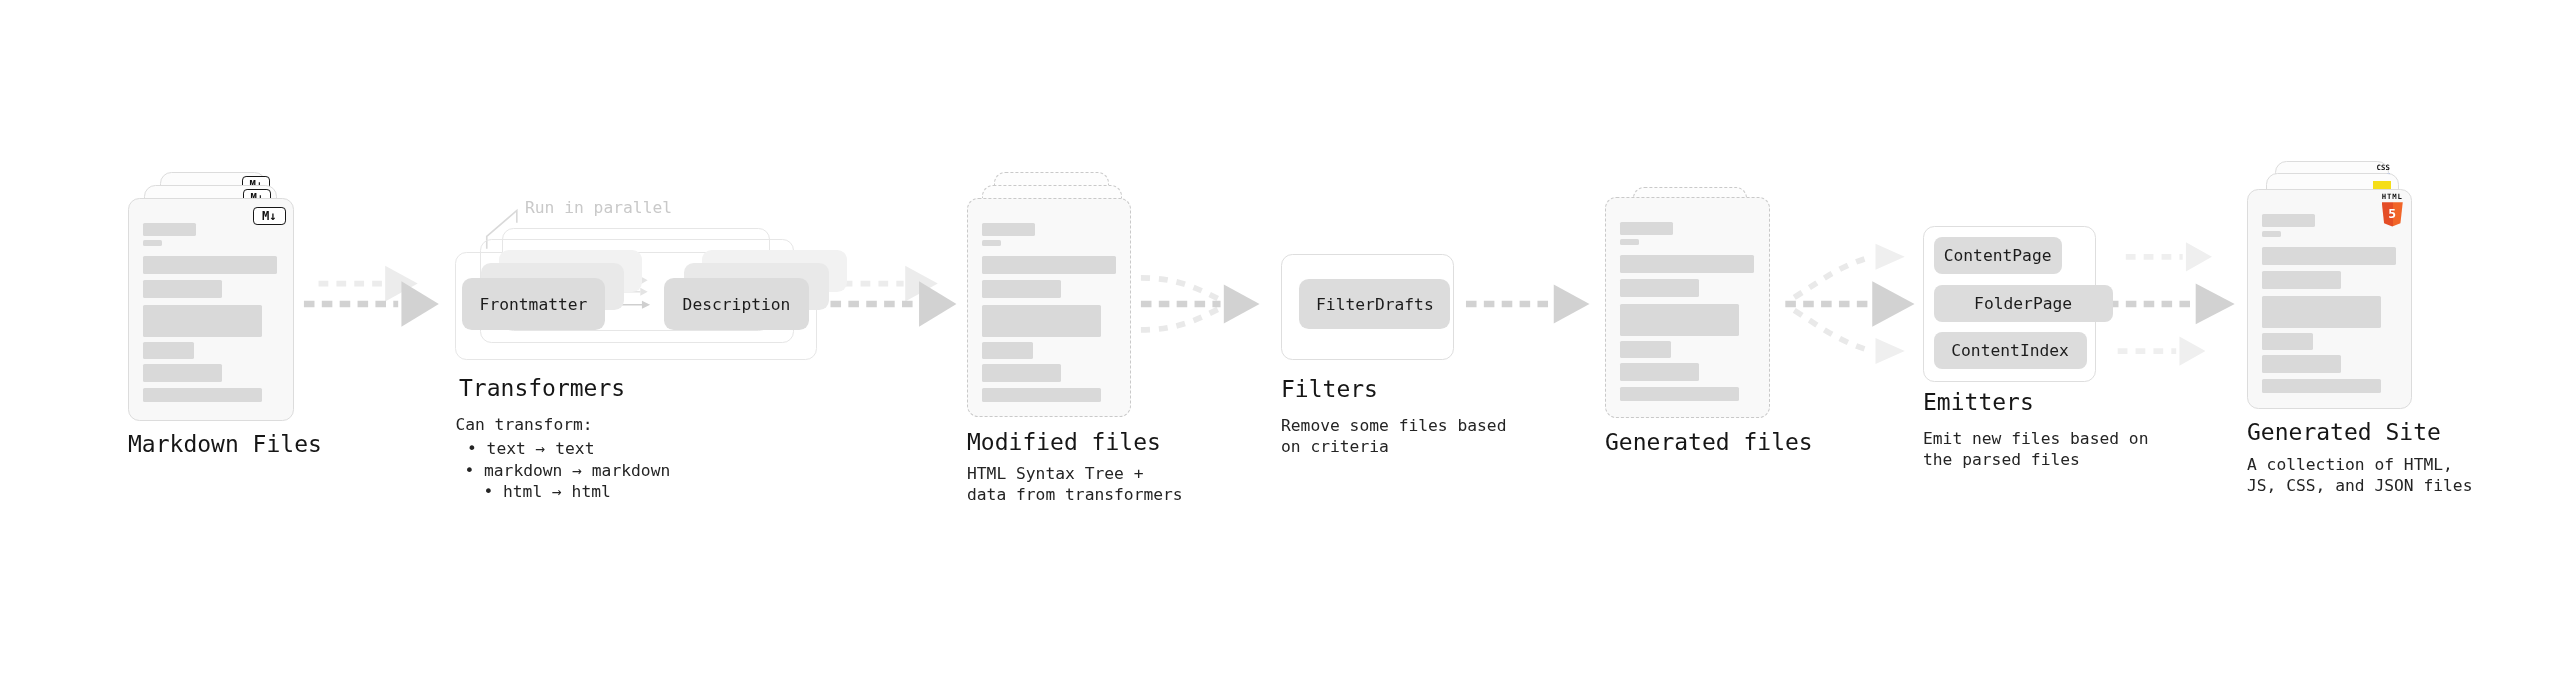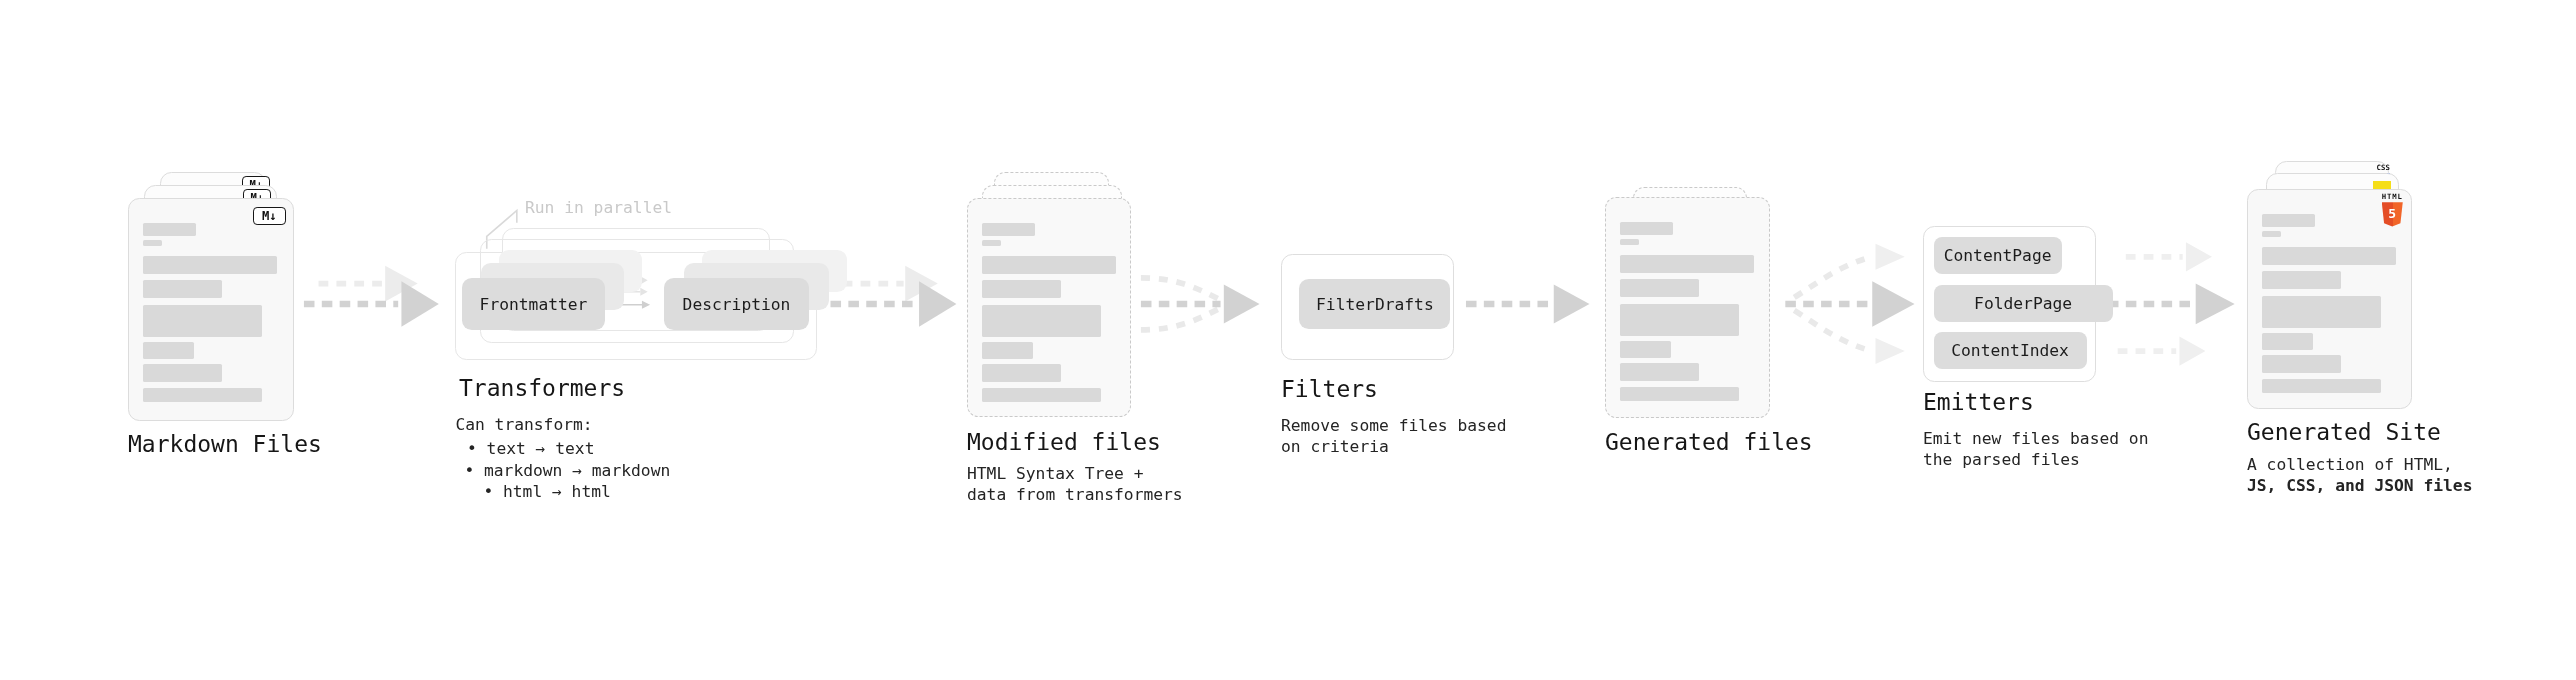--- a/index.html
+++ b/index.html
@@ -237,17 +237,17 @@
           <div class="bar b3"></div>
           <div class="bar b4"></div>
         <div class="bar b5"></div>
           <div class="bar b6"></div>
           <div class="bar b7"></div>
           <div class="bar b8"></div>
       </div>
     </div>
     <div class="title" style="left:0;top:258px;">Generated Site</div>
     <div class="desc" style="left:0;top:293px;">A collection of HTML,</div>
-    <div class="desc" style="left:0;top:314px;font-weight:bold;">JS, CSS, and JSON files</div>
+    <div class="desc" style="left:0;top:314px;">JS, CSS, and JSON files</div>
   </div>
 
 </div>
 
 
 </body></html>

